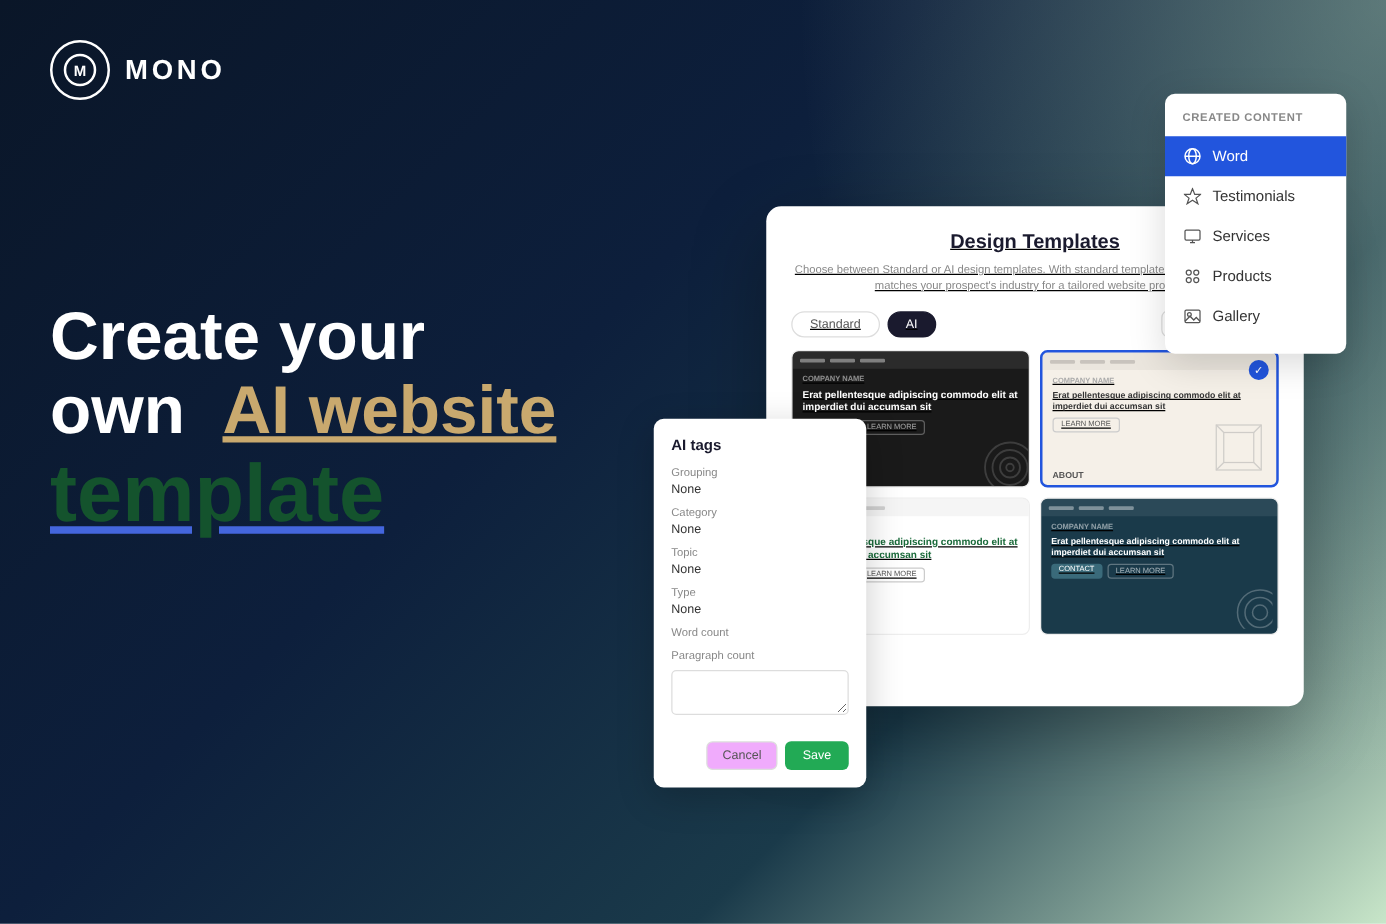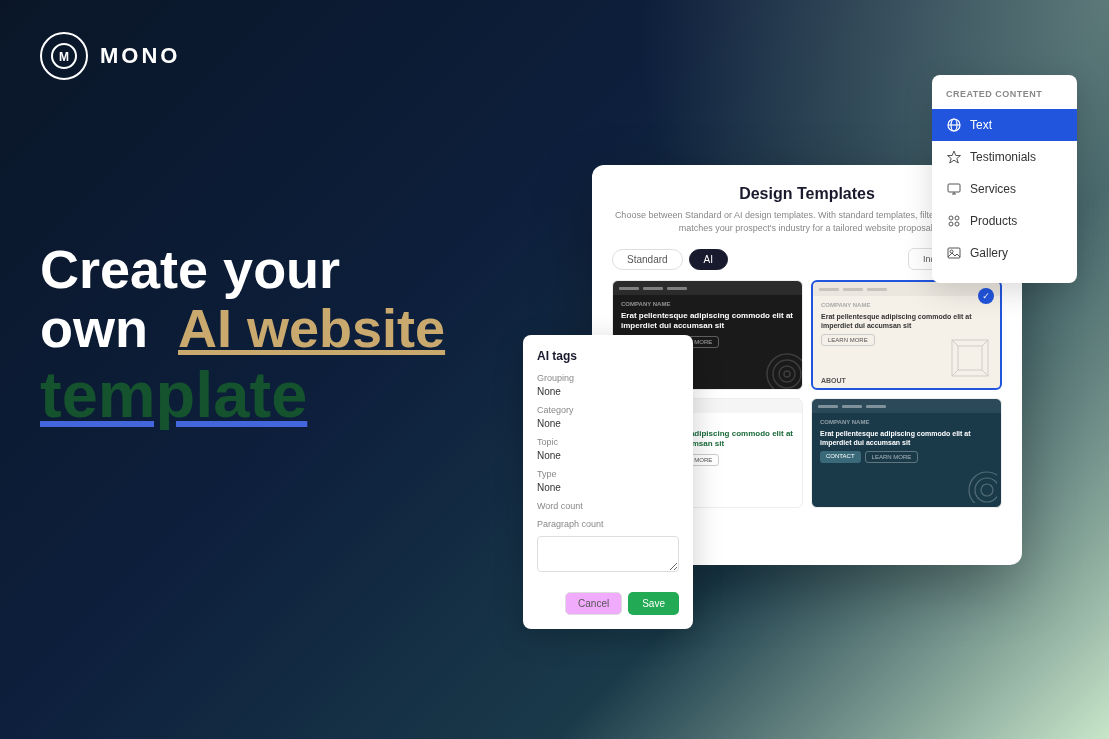--- a/index.html
+++ b/index.html
@@ -64,28 +64,29 @@
       color: #14532d;
       line-height: 1.1;
       text-decoration: underline;
       text-decoration-color: #4466dd;
     }
 
     
     .templates-panel {
       position: absolute;
       top: 165px;
-      left: 592px;
+      left: 613px;
       width: 430px;
       height: 400px;
       background: white;
       border-radius: 12px;
       box-shadow: 0 20px 60px rgba(0,0,0,0.3);
       overflow: hidden;
       padding: 20px;
+      text-decoration: underline;
     }
     .templates-panel-title {
       font-size: 16px;
       font-weight: 700;
       text-align: center;
       color: #1a1a2e;
       margin-bottom: 6px;
     }
     .templates-panel-desc {
       font-size: 9px;
@@ -514,21 +515,21 @@
   <div class="created-panel-title">CREATED CONTENT</div>
 
   <div class="created-item active">
     <div class="created-item-icon">
       <svg width="14" height="14" viewBox="0 0 14 14" fill="none">
         <circle cx="7" cy="7" r="6" stroke="white" stroke-width="1.2" fill="none"></circle>
         <ellipse cx="7" cy="7" rx="3" ry="6" stroke="white" stroke-width="1.2" fill="none"></ellipse>
         <line x1="1" y1="7" x2="13" y2="7" stroke="white" stroke-width="1.2"></line>
       </svg>
     </div>
-    <span style="font-size:12px;font-weight:500;">Text</span>
+    <span style="font-size:12px;font-weight:500;">Word</span>
   </div>
 
   <div class="created-item">
     <div class="created-item-icon">
       <svg width="14" height="14" viewBox="0 0 14 14" fill="none">
         <polygon points="7,1 8.8,5.5 13.5,5.5 9.8,8.5 11.3,13 7,10.2 2.7,13 4.2,8.5 0.5,5.5 5.2,5.5" stroke="#555" stroke-width="1" fill="none"></polygon>
       </svg>
     </div>
     <span style="font-size:12px;">Testimonials</span>
   </div>

